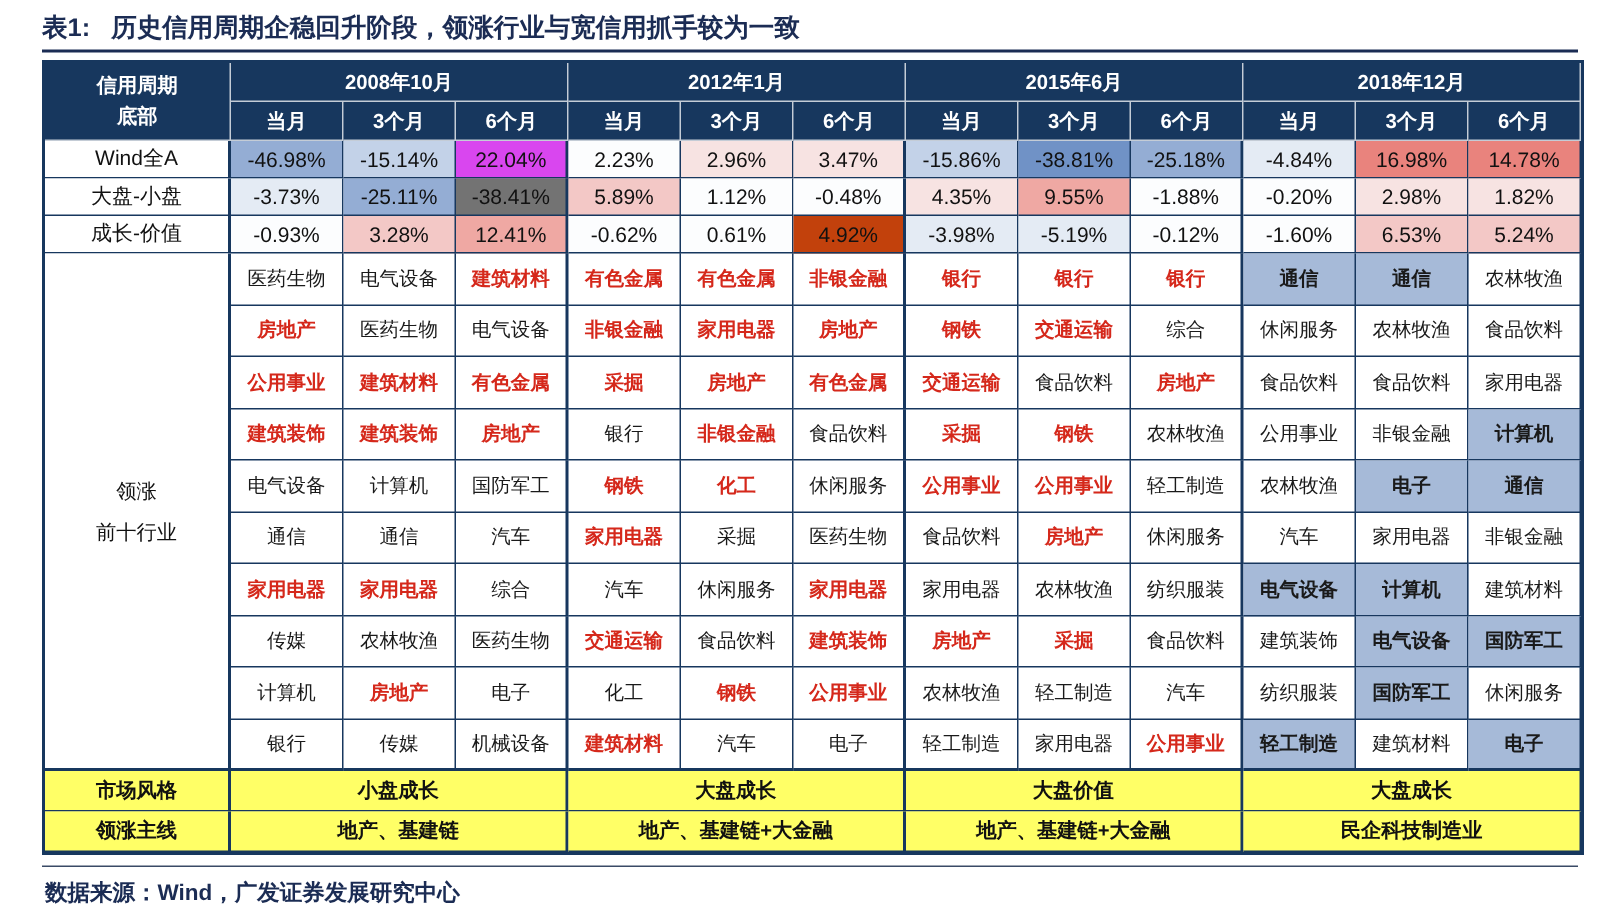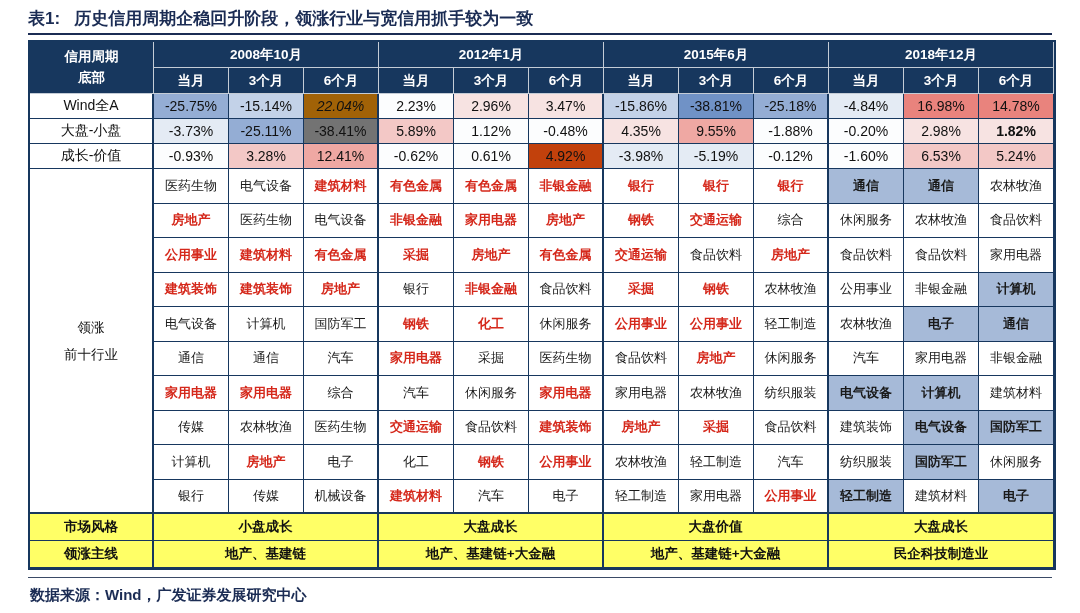--- a/index.html
+++ b/index.html
@@ -58,23 +58,23 @@
   <div class="c hc">3个月</div>
   <div class="c hc">6个月</div>
   <div class="c hc">当月</div>
   <div class="c hc">3个月</div>
   <div class="c hc">6个月</div>
   <div class="c hc">当月</div>
   <div class="c hc">3个月</div>
   <div class="c hc">6个月</div>
 
   <div class="c lc br2">Wind全A</div>
-  <div class="c nc" style="background-color: rgb(148, 173, 212);">-25.75%</div>
+  <div class="c nc" style="background-color: rgb(148, 173, 212);">-46.98%</div>
   <div class="c nc" style="background-color: rgb(195, 210, 232);">-15.14%</div>
-  <div class="c nc br2" style="background-color: #a16207; font-style: italic;">22.04%</div>
+  <div class="c nc br2" style="background-color: #d946ef;">22.04%</div>
   <div class="c nc" style="background-color: rgb(252, 253, 254);">2.23%</div>
   <div class="c nc" style="background-color: rgb(247, 227, 226);">2.96%</div>
   <div class="c nc br2" style="background-color: rgb(247, 227, 226);">3.47%</div>
   <div class="c nc" style="background-color: rgb(195, 210, 232);">-15.86%</div>
   <div class="c nc" style="background-color: rgb(112, 146, 198);">-38.81%</div>
   <div class="c nc br2" style="background-color: rgb(148, 173, 212);">-25.18%</div>
   <div class="c nc" style="background-color: rgb(228, 235, 244);">-4.84%</div>
   <div class="c nc" style="background-color: rgb(233, 131, 125);">16.98%</div>
   <div class="c nc" style="background-color: rgb(233, 131, 125);">14.78%</div>
 
@@ -83,21 +83,21 @@
   <div class="c nc" style="background-color: rgb(148, 173, 212);">-25.11%</div>
   <div class="c nc br2" style="background-color: #737373;">-38.41%</div>
   <div class="c nc" style="background-color: rgb(243, 200, 198);">5.89%</div>
   <div class="c nc" style="background-color: rgb(252, 253, 254);">1.12%</div>
   <div class="c nc br2" style="background-color: rgb(252, 253, 254);">-0.48%</div>
   <div class="c nc" style="background-color: rgb(247, 227, 226);">4.35%</div>
   <div class="c nc" style="background-color: rgb(239, 168, 163);">9.55%</div>
   <div class="c nc br2" style="background-color: rgb(252, 253, 254);">-1.88%</div>
   <div class="c nc" style="background-color: rgb(252, 253, 254);">-0.20%</div>
   <div class="c nc" style="background-color: rgb(247, 227, 226);">2.98%</div>
-  <div class="c nc" style="background-color: rgb(247, 227, 226); font-weight: bold;">1.82%</div>
+  <div class="c nc" style="background-color: rgb(247, 227, 226);">1.82%</div>
 
   <div class="c lc br2">成长-价值</div>
   <div class="c nc" style="background-color: rgb(252, 253, 254);">-0.93%</div>
   <div class="c nc" style="background-color: rgb(243, 200, 198);">3.28%</div>
   <div class="c nc br2" style="background-color: rgb(239, 168, 163);">12.41%</div>
   <div class="c nc" style="background-color: rgb(252, 253, 254);">-0.62%</div>
   <div class="c nc" style="background-color: rgb(252, 253, 254);">0.61%</div>
   <div class="c nc br2" style="background-color: #c2410c;">4.92%</div>
   <div class="c nc" style="background-color: rgb(228, 235, 244);">-3.98%</div>
   <div class="c nc" style="background-color: rgb(228, 235, 244);">-5.19%</div>

